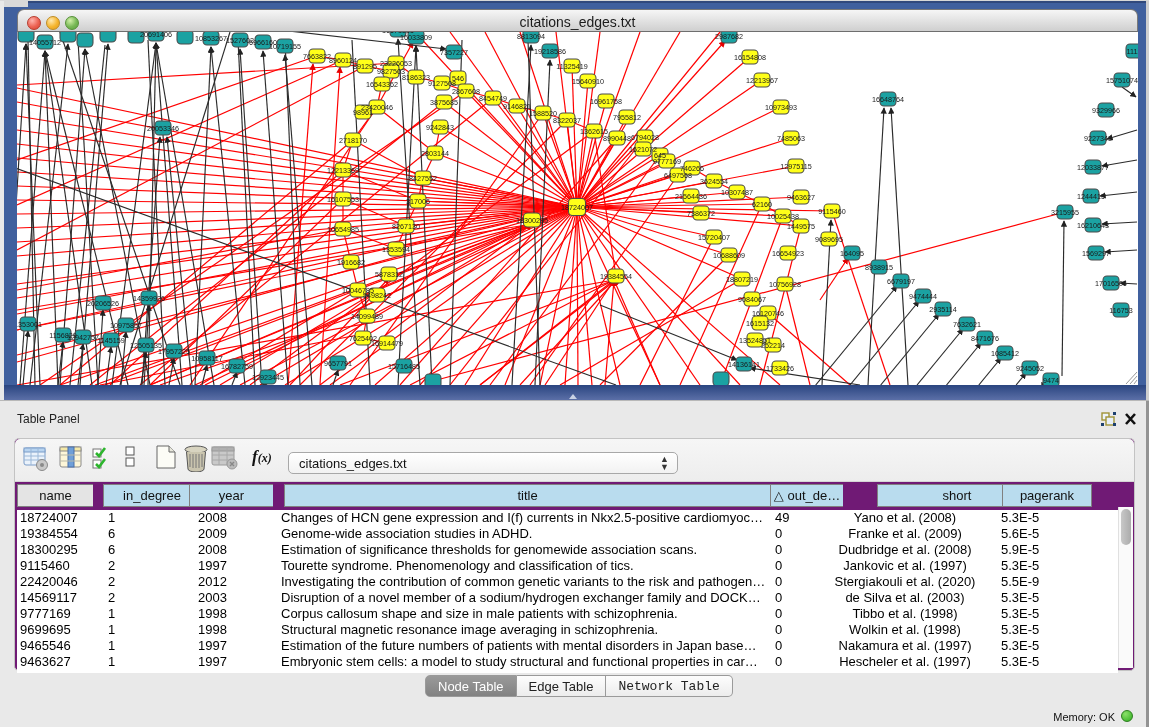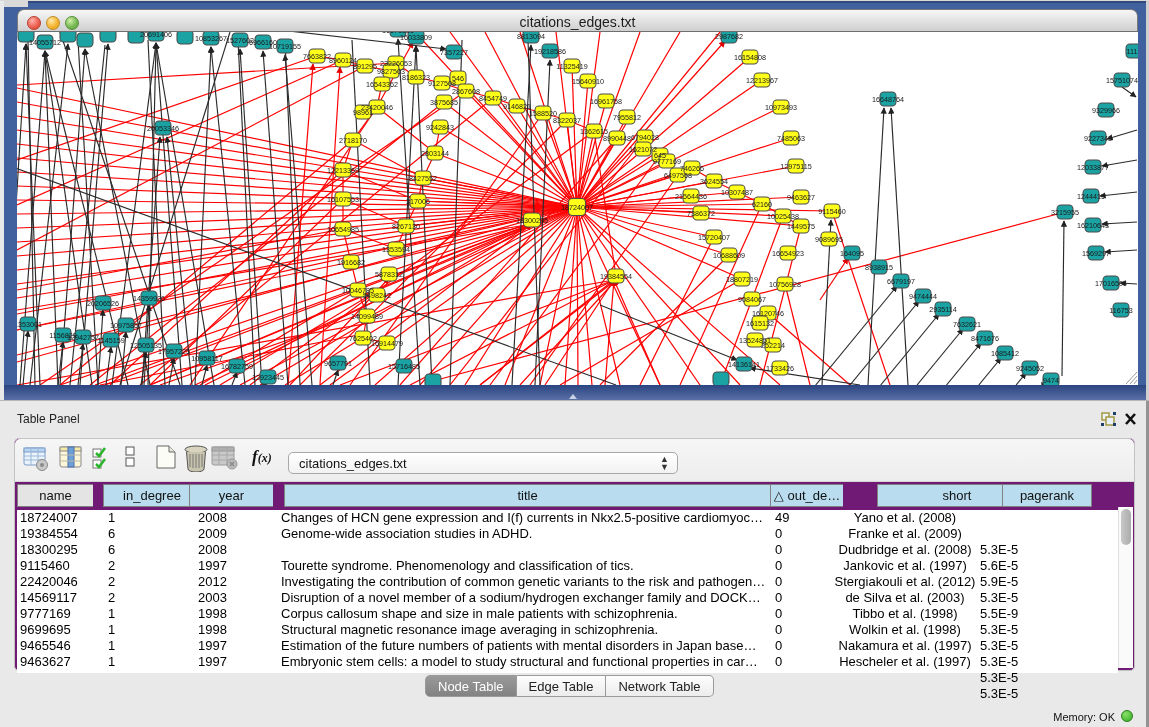--- a/index.html
+++ b/index.html
@@ -17,27 +17,27 @@
 #pbox { position:absolute; left:14px; top:37px; width:1121px; height:633px; height:233px; background:#701a75; border:1px solid #c3c3c3; border-radius:5px; }
 #toolbar { position:absolute; left:0; top:0; width:100%; height:43px; background:linear-gradient(#f6f6f6,#ededed); border-bottom:1px solid #d5d5d5; border-radius:5px 5px 0 0; }
 #combo { position:absolute; left:273px; top:13px; width:390px; height:22px; background:linear-gradient(#ffffff,#f2f2f2); border:1px solid #a8a8a8; border-radius:5px; font-size:13px; color:#111; padding:3px 0 0 10px; }
 #combo .arrows { position:absolute; right:8px; top:2px; font-size:9px; color:#333; line-height:8px; }
 #thead { position:absolute; left:2px; top:45px; height:23px; font-size:13px; color:#111; }
 .th { position:absolute; top:0; height:23px; background:#b9dcee; border-left:1px solid #808080; border-top:1px solid #808080; border-bottom:1px solid #808080; text-align:center; padding-top:3px; }
 #tbody { position:absolute; left:2px; top:71px; width:1101px; height:163px; background:#fff; font-size:13px; color:#000; }
 .tr { position:relative; height:16px; white-space:nowrap; }
 .tr span { position:absolute; top:0; }
 .c0 { left:3px; } .c1 { left:91px; } .c2 { left:181px; } .c3 { left:264px; }
-.c4 { left:758px; } .c5 { left:808px; width:160px; text-align:center; } .c6 { left:963px;margin-top:32px; }
+.c4 { left:758px; } .c5 { left:808px; width:160px; text-align:center; } .c6 { left:984px; }
 #vscroll { position:absolute; right:1px; top:68px; width:15px; height:161px; background:#fafafa; border-left:1px solid #e0e0e0; }
 #vthumb { position:absolute; left:2px; top:2px; width:10px; height:36px; background:linear-gradient(90deg,#c8c8c8,#ababab); border-radius:6px; }
 #tabs { position:absolute; left:425px; top:274px; height:22px; font-size:13px; display:flex; }
 .tab { height:22px; padding:3px 12px 4px 12px; background:linear-gradient(#fdfdfd,#ececec); border:1px solid #9a9a9a; border-left:none; color:#222; }
 .tab.first { border-left:1px solid #9a9a9a; border-radius:5px 0 0 5px; }
-.tab.last { border-radius:0 5px 5px 0; }
+.tab.last { border-radius:0 5px 5px 0;font-family:Liberation Mono, monospace; }
 .tab.sel { background:linear-gradient(#9a9a9a,#828282); color:#fff; }
 #status { position:absolute; left:0; top:300px; width:1149px; height:27px; font-size:11px; color:#111; }
 #mem { position:absolute; right:34px; top:10px; }
 #memdot { position:absolute; right:16px; top:9px; width:12px; height:12px; border-radius:50%; background:radial-gradient(circle at 35% 30%,#8be06a,#2fae1f); border:1px solid #2c7d1e; }
 </style></head><body>
 <div id="desktop">
  <div class="topline"></div>
     <div class="topline2"></div>
  <div style="position:absolute;left:0;top:0;width:28px;height:7px;background:#d9d9d9"></div>
  <div id="belowwin"></div>
@@ -661,40 +661,41 @@
           <span class="c2">2009</span>
           <span class="c3">Genome-wide association studies in ADHD.</span>
           <span class="c4">0</span>
           <span class="c5">Franke et al. (2009)</span>
           <span class="c6">5.6E-5</span>
         </div>
 <div class="tr">
           <span class="c0">18300295</span>
           <span class="c1">6</span>
           <span class="c2">2008</span>
+          <span class="c3">Estimation of significance thresholds for genomewide association scans.</span>
           <span class="c4">0</span>
           <span class="c5">Dudbridge et al. (2008)</span>
           <span class="c6">5.9E-5</span>
         </div>
 <div class="tr">
           <span class="c0">9115460</span>
           <span class="c1">2</span>
           <span class="c2">1997</span>
           <span class="c3">Tourette syndrome. Phenomenology and classification of tics.</span>
           <span class="c4">0</span>
           <span class="c5">Jankovic et al. (1997)</span>
           <span class="c6">5.3E-5</span>
         </div>
 <div class="tr">
           <span class="c0">22420046</span>
           <span class="c1">2</span>
           <span class="c2">2012</span>
           <span class="c3">Investigating the contribution of common genetic variants to the risk and pathogen…</span>
           <span class="c4">0</span>
-          <span class="c5">Stergiakouli et al. (2012)</span>
+          <span class="c5">Stergiakouli et al. (2020)</span>
           <span class="c6">5.5E-9</span>
         </div>
 <div class="tr">
           <span class="c0">14569117</span>
           <span class="c1">2</span>
           <span class="c2">2003</span>
           <span class="c3">Disruption of a novel member of a sodium/hydrogen exchanger family and DOCK…</span>
           <span class="c4">0</span>
           <span class="c5">de Silva et al. (2003)</span>
           <span class="c6">5.3E-5</span>

